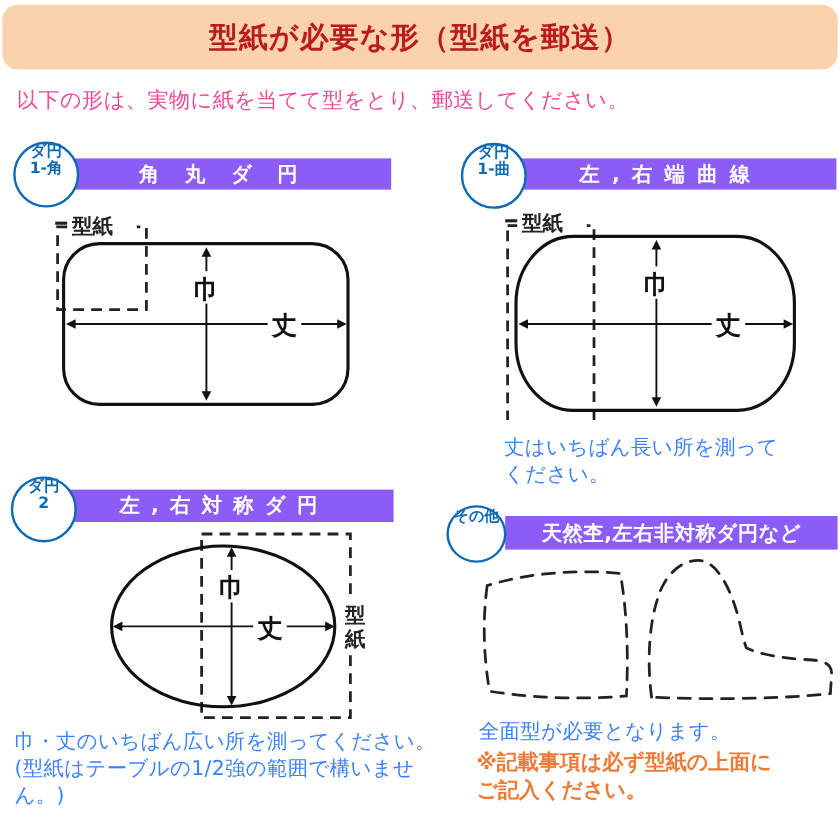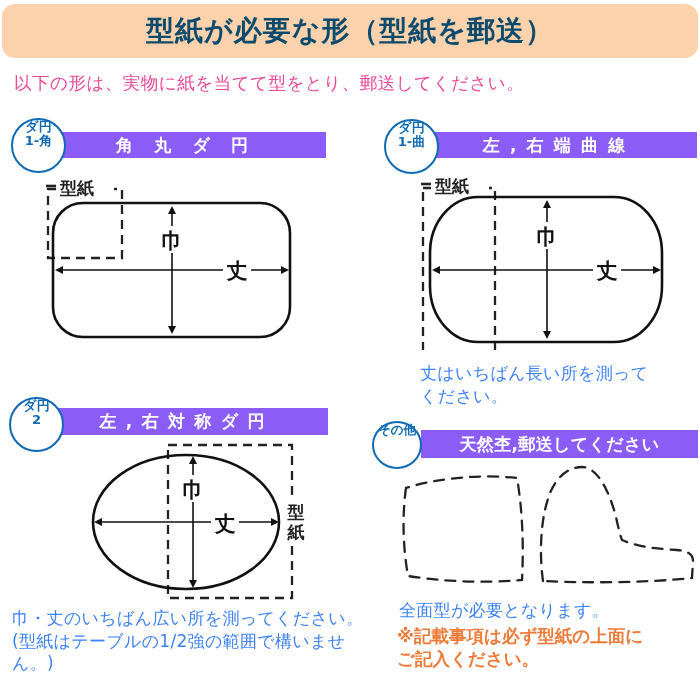--- a/index.html
+++ b/index.html
@@ -13,21 +13,21 @@
   }
   .abs { position:absolute; }
 
   
   .page-header {
     left:2px; top:4px; width:696px; height:54px;
     background:#FBD2AB; border-radius:13px;
     display:flex; align-items:center; justify-content:center;
   }
   .page-header h1 {
-    font-size:28px; font-weight:bold; color:#0c4a6e; letter-spacing:1px;
+    font-size:24px; font-weight:bold; color:#b91c1c; letter-spacing:1px;
   }
   .intro {
     left:14px; top:71px; width:672px;
     font-size:17.5px; color:#ec4899; letter-spacing:0.5px;
   }
 
   
   .bar {
     background:#8b5cf6; color:#ffffff; font-weight:bold;
     display:flex; align-items:center; justify-content:center;
@@ -157,21 +157,21 @@
   <rect x="223" y="62" width="26" height="44" fill="#fff"></rect>
   <text class="kata" x="236" y="80" text-anchor="middle">型</text>
   <text class="kata" x="236" y="100" text-anchor="middle">紙</text>
 </svg>
 <div class="abs note note-3">
   <p>巾・丈のいちばん広い所を測ってください。</p>
   <p>(型紙はテーブルの1/2強の範囲で構いません。)</p>
 </div>
 
 <div class="abs bar bar-4">
-  <span>天然杢,郵送してください</span>
+  <span>天然杢,左右非対称ダ円など</span>
 </div>
 <div class="abs badge badge-4">
   <span>その他</span>
 </div>
 <svg class="abs" style="left:390px; top:462px;" width="310" height="135" viewBox="0 0 310 135">
 
   <path d="M 16 26 C 12 55 13 85 18 114 C 55 120 95 121 132 118 C 134 80 132 45 127 16 C 90 12 48 16 16 26 Z" fill="none" stroke="#222" stroke-width="2.3" stroke-dasharray="10 8" stroke-linecap="round"></path>
 
   <path d="M 153 119 C 149 90 151 58 158 37 C 163 19 176 5 192 5 C 207 5 219 28 226 55 C 228 64 230 73 232 78 C 250 86 272 87 287 88 C 299 89 303 93 303 99 L 302 116 C 255 121 195 121 153 119 Z" fill="none" stroke="#222" stroke-width="2.3" stroke-dasharray="10 8" stroke-linecap="round"></path>
 </svg>

